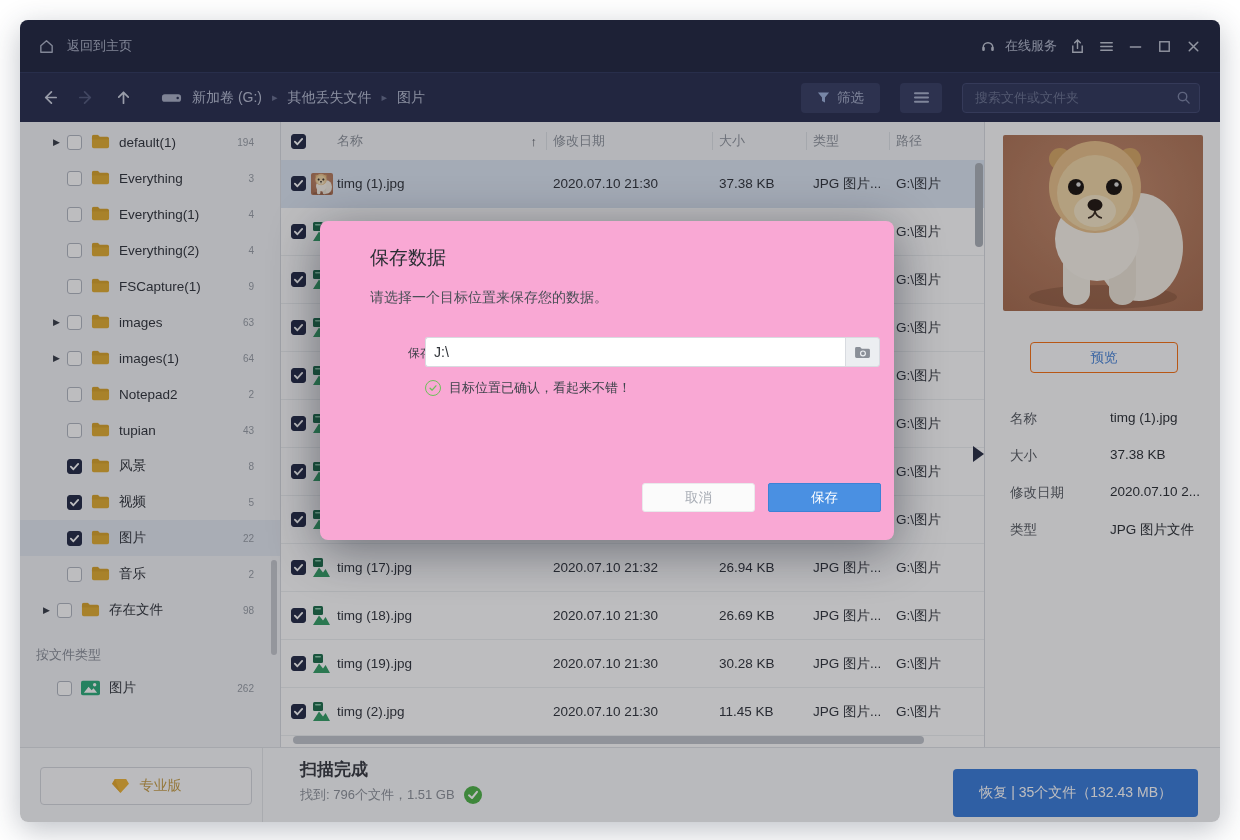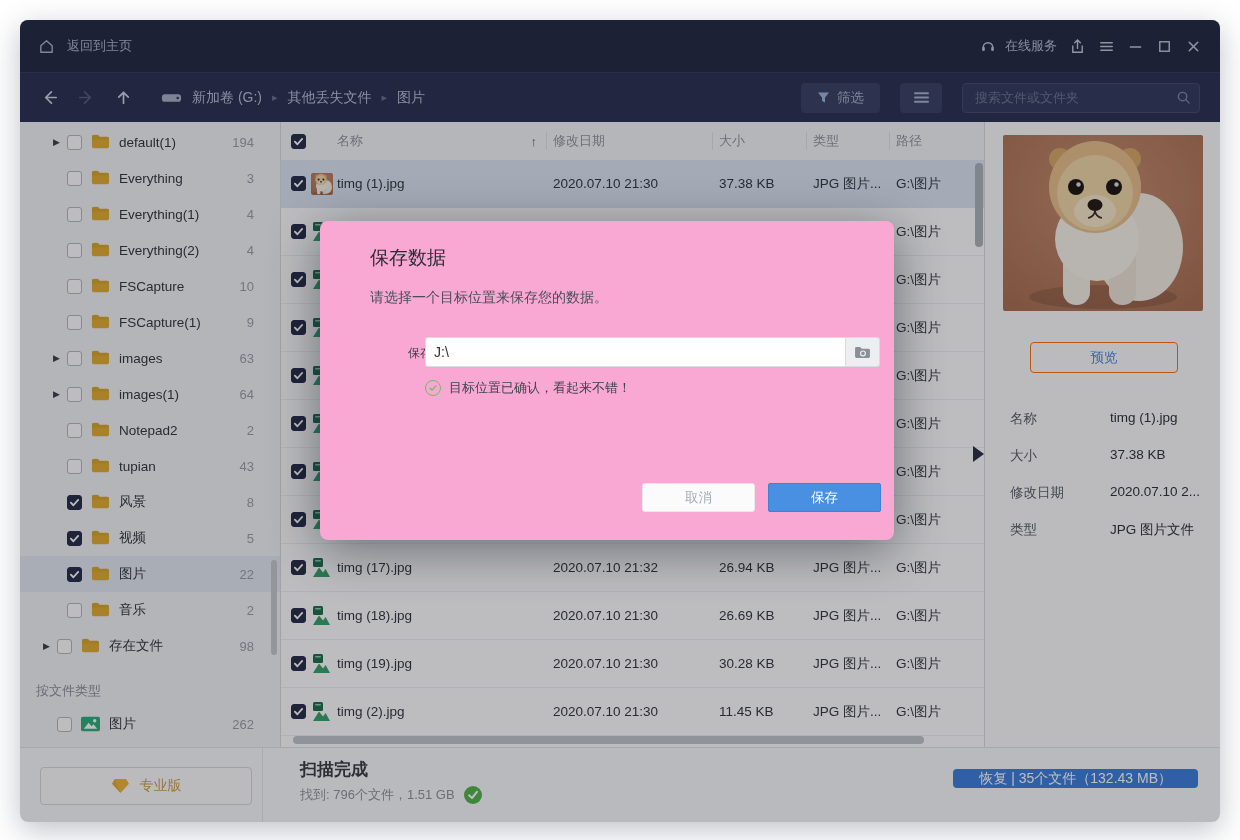--- a/index.html
+++ b/index.html
@@ -36,21 +36,21 @@
                    color:#cdd2e4;font-size:13px;padding:0 30px 0 12px;outline:none;}
   .searchbox input::placeholder{color:#6e7694;}
   .searchbox .mag{position:absolute;right:9px;top:7px;}
   
   .content{position:absolute;left:0;top:102px;width:100%;height:625px;background:#fff;}
   
   .sidebar{position:absolute;left:0;top:0;width:260px;height:100%;background:#f3f4f7;overflow:hidden;}
   .srow{display:flex;align-items:center;height:36px;font-size:13.5px;color:#34383f;cursor:pointer;}
   .srow.sel{background:#e4e9f2;}
   .srow .arrow{width:14px;font-size:9px;color:#3a3f4a;flex:0 0 14px;}
-  .srow .count{margin-left:auto;padding-right:26px;color:#9aa0a8;font-size:13px;}
+  .srow .count{margin-left:auto;padding-right:26px;color:#9aa0a8;font-size:10px;}
   .srow .lbl{margin-left:9px;white-space:nowrap;}
   .cb{width:15px;height:15px;border-radius:3px;background:#fff;border:1px solid #b3b8c2;flex:0 0 15px;
       display:inline-flex;align-items:center;justify-content:center;cursor:pointer;}
   .cb.on{background:#272e49;border-color:#272e49;}
   .icon16{width:19px;height:16px;margin-left:9px;flex:0 0 19px;display:inline-flex;}
   .section-lbl{padding:18px 0 6px 16px;color:#8b909a;font-size:13px;}
   .side-scroll{position:absolute;right:3px;top:438px;width:6px;height:95px;border-radius:3px;background:#c7cad0;}
   
   .filelist{position:absolute;left:260px;right:235px;top:0;height:100%;background:#fff;
             border-left:1px solid #d9dce1;border-right:1px solid #d9dce1;}
@@ -79,21 +79,21 @@
                 border-top:8px solid transparent;border-bottom:8px solid transparent;
                 border-left:11px solid #2b3147;cursor:pointer;}
   
   .footer{position:absolute;left:0;bottom:0;width:100%;height:75px;background:#fafbfc;border-top:1px solid #e0e2e6;}
   .footer .vdiv{position:absolute;left:242px;top:0;width:1px;height:100%;background:#e4e6ea;}
   .pro-btn{position:absolute;left:20px;top:19px;width:212px;height:38px;border:1px solid #d6d9df;border-radius:4px;
            background:#fdfdfe;display:flex;align-items:center;justify-content:center;gap:10px;
            color:#c9a24e;font-size:14px;cursor:pointer;}
   .scan-title{position:absolute;left:280px;top:10px;font-size:17px;font-weight:bold;color:#3a3d44;}
   .scan-sub{position:absolute;left:280px;top:38px;font-size:13px;color:#8f949c;display:flex;align-items:center;gap:9px;}
-  .recover-btn{position:absolute;right:22px;top:21px;height:19px;padding:0 26px;background:var(--accent);
+  .recover-btn{position:absolute;right:22px;top:21px;height:48px;padding:0 26px;background:var(--accent);
                border-radius:4px;color:#fff;font-size:14px;display:flex;align-items:center;cursor:pointer;border:none;}
   
   .overlay{position:absolute;inset:0;background:rgba(10,12,20,.27);z-index:40;}
   .modal{position:absolute;left:300px;top:201px;width:574px;height:319px;background:#f9a8d4;border-radius:8px;
          z-index:50;box-shadow:0 10px 50px rgba(10,15,30,.45);}
   .m-title{position:absolute;left:50px;top:24px;font-size:19px;color:#2a2e34;font-weight:500;}
   .m-sub{position:absolute;left:50px;top:68px;font-size:14px;color:#4a4f57;}
   .m-label{position:absolute;left:50px;top:124px;font-size:12px;color:#3a3f47;margin-left:38px;}
   .m-inputwrap{position:absolute;left:105px;top:116px;width:455px;height:30px;display:flex;}
   .m-inputwrap input{flex:1;border:1px solid #d8dbe0;border-right:none;border-radius:3px 0 0 3px;height:30px;
@@ -313,31 +313,20 @@
             <span class="count">4</span>
           </div>
           <div class="srow" style="padding-left:33px">
             <span class="arrow"></span>
             <span class="cb"></span>
             <span class="icon16">
               <svg viewBox="0 0 20 16" width="19" height="16">
                 <use href="#folderico"></use>
               </svg>
             </span>
-            <span class="lbl">FSCapture</span>
-            <span class="count">10</span>
-          </div>
-          <div class="srow" style="padding-left:33px">
-            <span class="arrow"></span>
-            <span class="cb"></span>
-            <span class="icon16">
-              <svg viewBox="0 0 20 16" width="19" height="16">
-                <use href="#folderico"></use>
-              </svg>
-            </span>
             <span class="lbl">FSCapture(1)</span>
             <span class="count">9</span>
           </div>
           <div class="srow" style="padding-left:33px">
             <span class="arrow">▶</span>
             <span class="cb"></span>
             <span class="icon16">
               <svg viewBox="0 0 20 16" width="19" height="16">
                 <use href="#folderico"></use>
               </svg>

